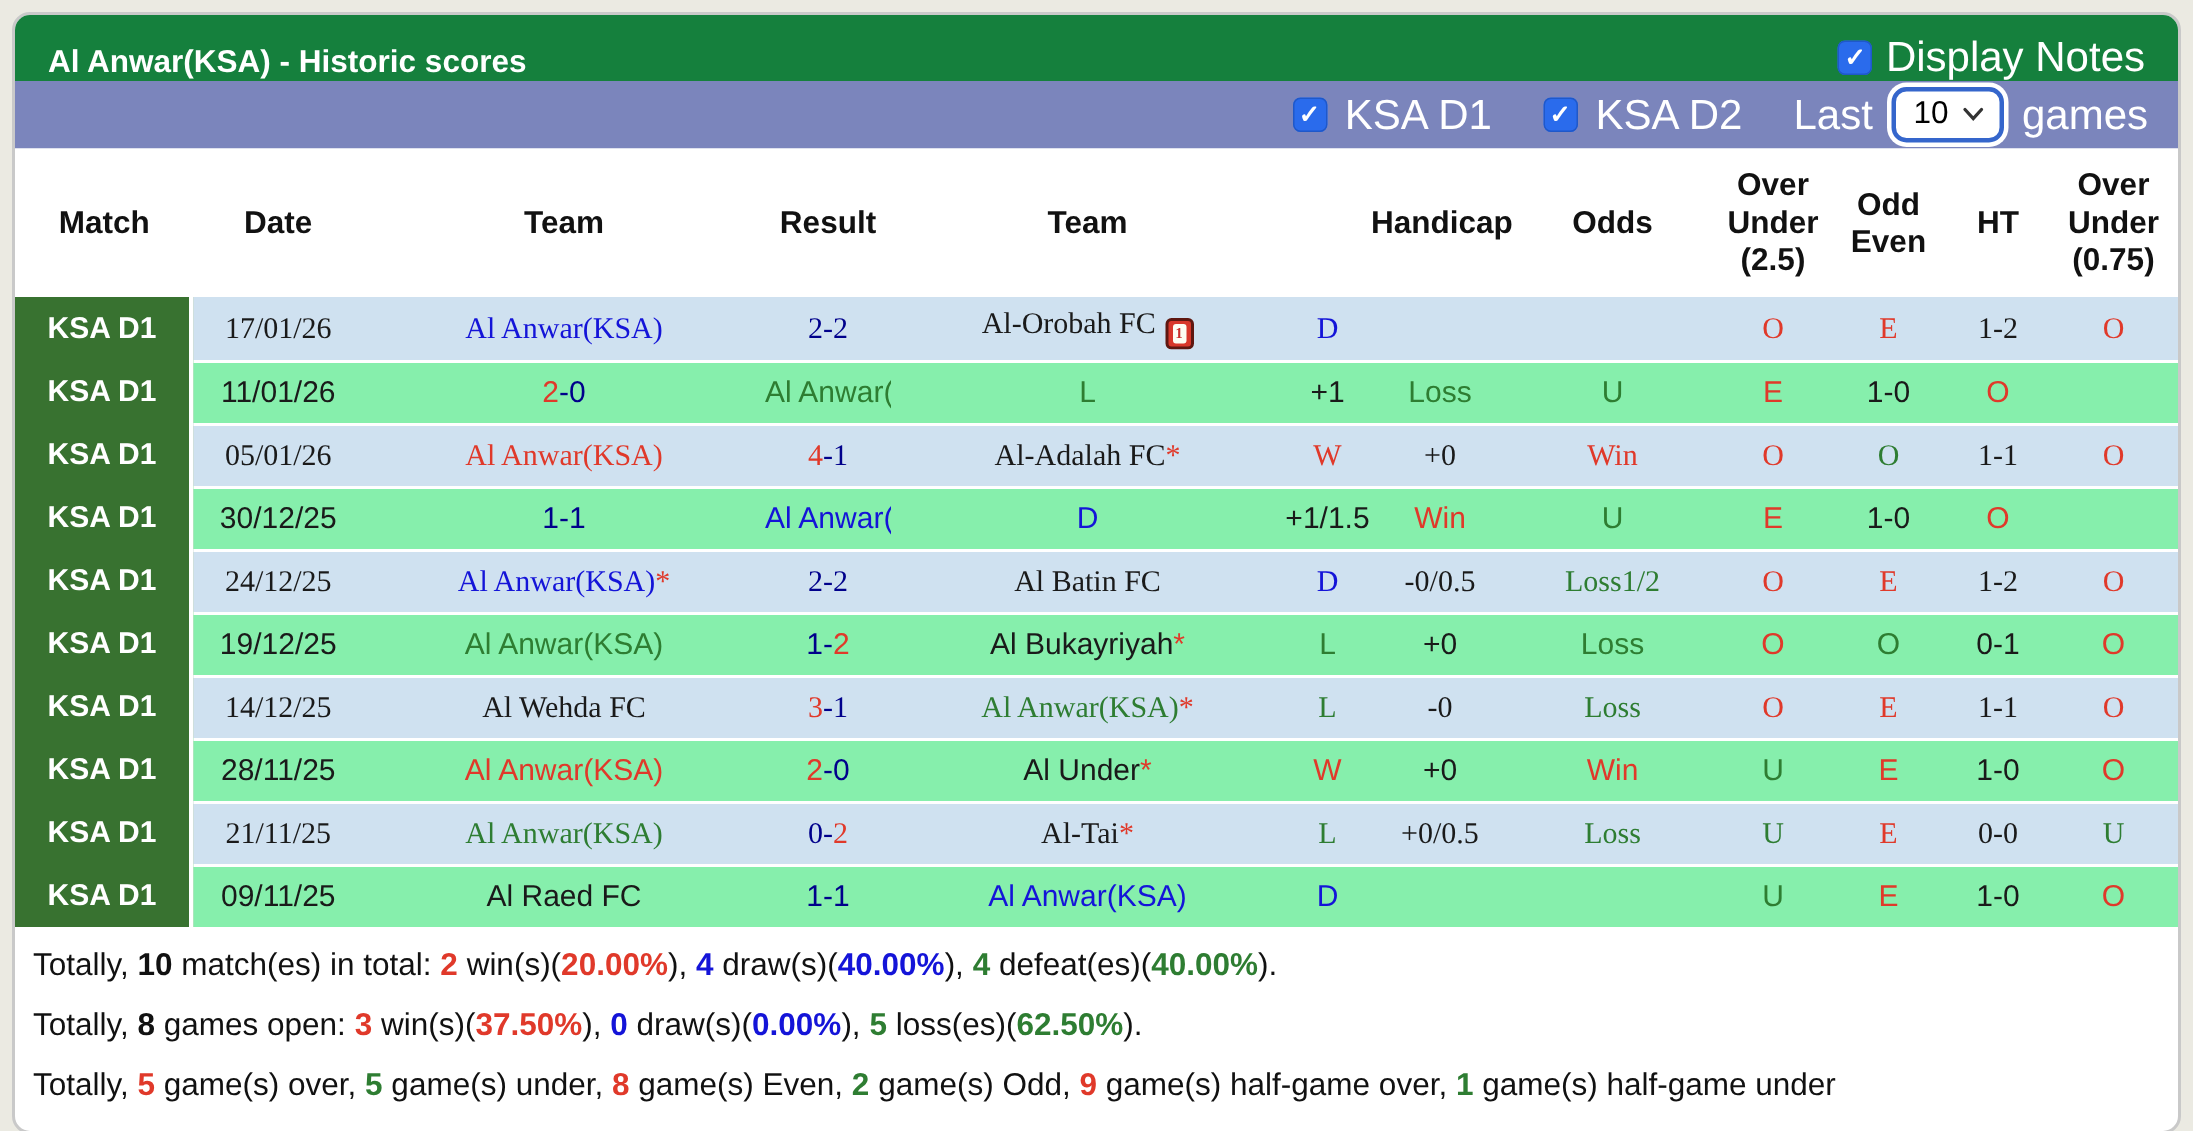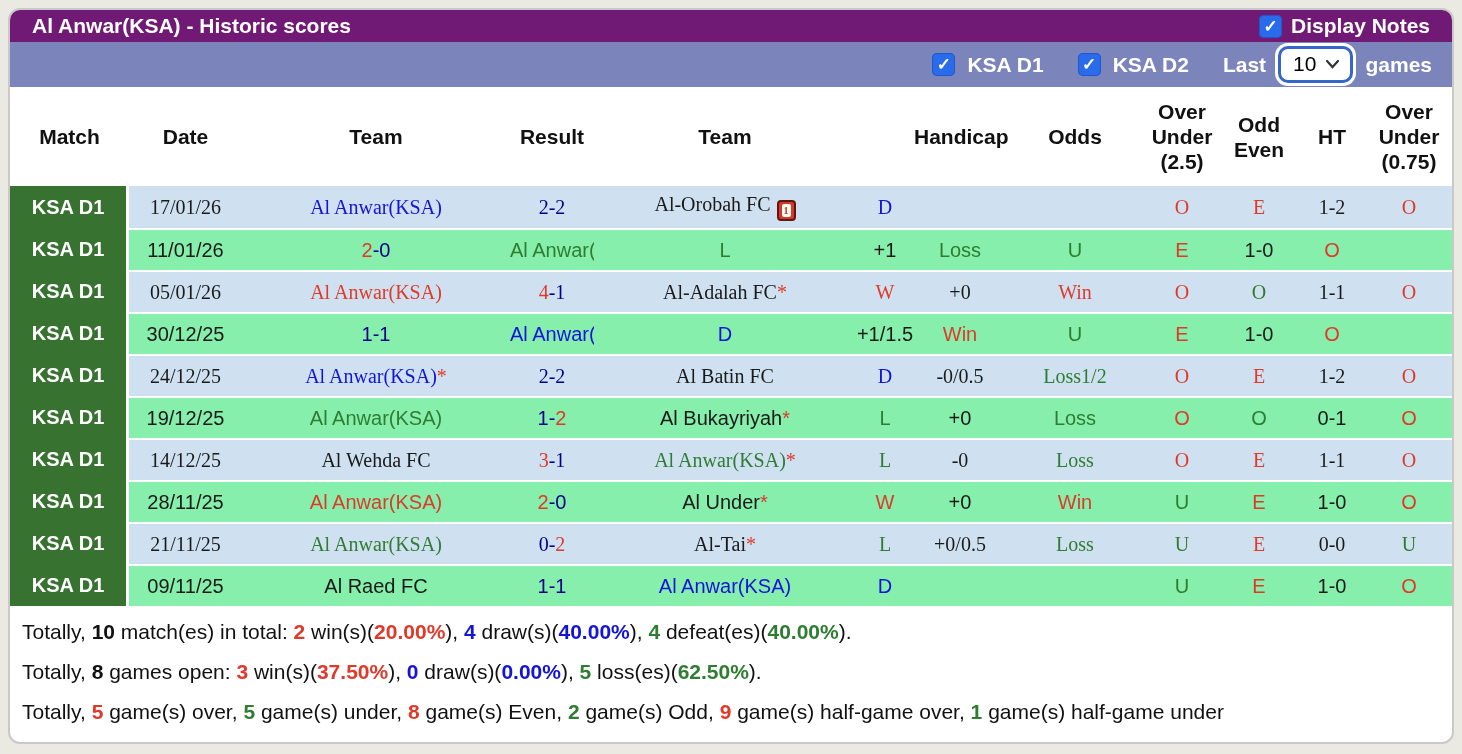--- a/index.html
+++ b/index.html
@@ -1,25 +1,25 @@
 <!DOCTYPE html>
 <html><head>
 <meta charset="utf-8">
 <style>
   * { margin:0; padding:0; box-sizing:border-box; }
   html,body { width:1462px; height:754px; background:#ebeae2; font-family:"Liberation Sans", sans-serif; }
   .widget { width:1446px; margin:8px; background:#ffffff; border:2px solid #c9c9c9; border-radius:12px; overflow:hidden; }
 
   
-  .bar1 { height:32px; background:#701a75; display:flex; align-items:center; justify-content:space-between; padding:0 22px; }
+  .bar1 { height:44px; background:#15803d; display:flex; align-items:flex-end; justify-content:space-between; padding:0 22px; }
   .title { color:#fff; font-size:21px; font-weight:bold; }
   .notes-toggle { display:flex; align-items:center; gap:9px; }
   .bar2 { height:45px; background:#7b85bc; display:flex; align-items:center; justify-content:flex-end; gap:12px; padding-right:20px; }
   .cb { width:23px; height:23px; background:#2a6bec; border-radius:5px; display:inline-flex; align-items:center; justify-content:center; color:#fff; font-size:17px; font-weight:bold; box-shadow:inset 0 0 0 1px #1f58c9; cursor:pointer; }
-  .bar-label { color:#fff; font-size:21px; font-weight:bold; }
+  .bar-label { color:#fff; font-size:28px; font-weight:normal; }
   .gap-lg { margin-left:22px; }
   .select-box { display:inline-flex; align-items:center; gap:9px; background:#fff; border:3px solid #3566cc; box-shadow:0 0 0 3px #ffffff; border-radius:10px; padding:3px 10px 4px 12px; font-size:21px; color:#000; cursor:pointer; }
 
   
   .thead { display:grid; grid-template-columns:119px 113px 268px 84px 262px 58px 92px 138px 76px 78px 68px 86px; height:99px; align-items:center; background:#fff; }
   .thead .hcell { text-align:center; font-weight:bold; font-size:21px; color:#111; white-space:pre-line; line-height:25px; }
 
   
   .tbody { display:flex; }
   .badge-col { width:119px; background:#387230; border-right:3px solid #ffffff; }

